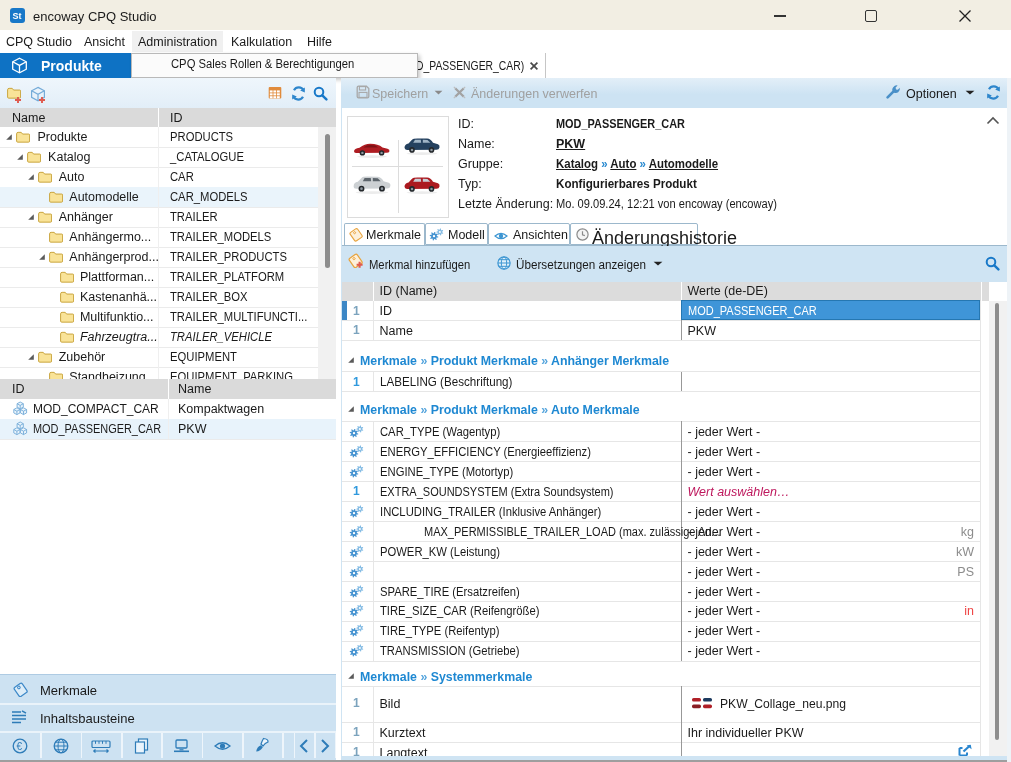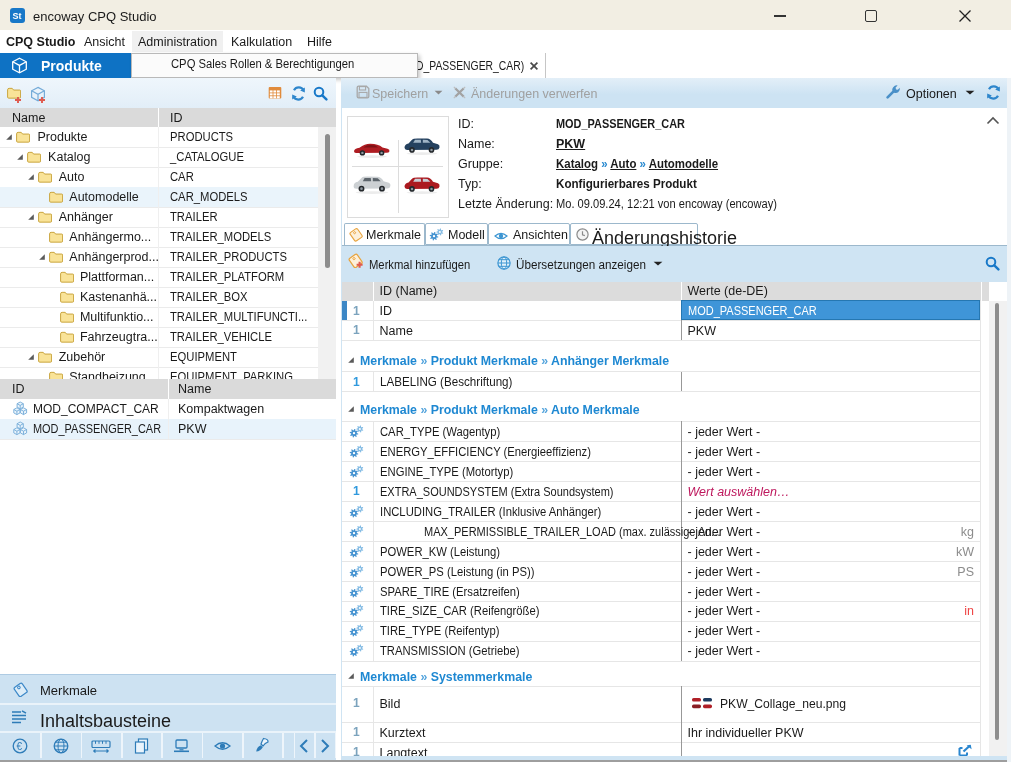--- a/index.html
+++ b/index.html
@@ -10,21 +10,21 @@
 <div class="abs" style="left:10px;top:8px;width:15px;height:15px;background:#1878c8;border-radius:3px;"></div>
 <div class="abs" style="left:12.5px;top:11px;font-size:9px;font-weight:bold;color:#fff;">St</div>
 <div class="abs" style="left:33px;top:8.5px;font-size:13px;">encoway CPQ Studio</div>
 <div class="abs" style="left:774px;top:15px;width:12px;height:1.5px;background:#333;"></div>
 <div class="abs" style="left:865px;top:9.5px;width:10px;height:10px;border:1.3px solid #333;border-radius:2px;"></div>
 <svg class="abs" style="left:958px;top:9px;" width="14" height="14" viewBox="0 0 14 14">
       <path d="M1.5 1.5 L12.5 12.5 M12.5 1.5 L1.5 12.5" stroke="#222" stroke-width="1.3"></path>
     </svg>
 <div class="abs" style="left:0;top:30px;width:1011px;height:23px;background:#fff;"></div>
 <div class="abs" style="left:132px;top:31px;width:91px;height:21px;background:#f0f0f0;"></div>
-<div class="abs" style="left:6px;top:35px;font-size:12.5px;font-weight:bold;">CPQ Studio</div>
+<div class="abs" style="left:6px;top:35px;font-size:12.5px;">CPQ Studio</div>
 <div class="abs" style="left:84px;top:35px;font-size:12.5px;">Ansicht</div>
 <div class="abs" style="left:138px;top:35px;font-size:12.5px;">Administration</div>
 <div class="abs" style="left:231px;top:35px;font-size:12.5px;">Kalkulation</div>
 <div class="abs" style="left:307px;top:35px;font-size:12.5px;">Hilfe</div>
 <div class="abs" style="left:0;top:53px;width:1011px;height:25px;background:#fff;"></div>
 <div class="abs" style="left:400px;top:53px;width:145px;height:25px;background:#fff;border-right:1px solid #c6c6c6;"></div>
 <div class="abs" style="left:416px;top:58.5px;font-size:12.5px;transform:scaleX(0.83);transform-origin:0 0;">D_PASSENGER_CAR)</div>
 <svg class="abs" style="left:529px;top:61px;" width="10" height="10" viewBox="0 0 10 10">
       <path d="M1.6 1.6 L8.4 8.4 M8.4 1.6 L1.6 8.4" stroke="#4a4a4a" stroke-width="1.7"></path>
     </svg>
@@ -155,21 +155,21 @@
 <div class="abs" style="left:79.9px;top:3px;font-size:12.5px;">Kastenanhä...</div>
 <div class="abs" style="left:170px;top:3px;font-size:12.5px;transform:scaleX(0.9);transform-origin:0 0;">TRAILER_BOX</div>
 </div>
 <div class="abs" style="left:0;top:180.0px;width:318px;height:20px;border-bottom:1px solid #ebebeb;">
 <svg class="abs" style="left:60px;top:4px;" width="14" height="12" viewBox="0 0 14 11.5">
           <path d="M0.6 2.6 Q0.6 1.1 2.1 1.1 L5.2 1.1 L6.6 2.8 L12.8 2.8 Q13.6 2.8 13.6 3.8 L13.6 9.8 Q13.6 10.9 12.5 10.9 L1.7 10.9 Q0.6 10.9 0.6 9.8 Z" fill="#f9e398" stroke="#c9a53f" stroke-width="1"></path>
         </svg>
 <div class="abs" style="left:79.9px;top:3px;font-size:12.5px;">Multifunktio...</div>
 <div class="abs" style="left:170px;top:3px;font-size:12.5px;transform:scaleX(0.9);transform-origin:0 0;">TRAILER_MULTIFUNCTI...</div>
 </div>
-<div class="abs" style="left:0;top:200.0px;width:318px;height:20px;border-bottom:1px solid #ebebeb;">
+<div class="abs" style="left:0;top:200.0px;width:318px;height:20px;border-bottom:1px solid #ebebeb;font-style:italic;">
 <svg class="abs" style="left:60px;top:4px;" width="14" height="12" viewBox="0 0 14 11.5">
           <path d="M0.6 2.6 Q0.6 1.1 2.1 1.1 L5.2 1.1 L6.6 2.8 L12.8 2.8 Q13.6 2.8 13.6 3.8 L13.6 9.8 Q13.6 10.9 12.5 10.9 L1.7 10.9 Q0.6 10.9 0.6 9.8 Z" fill="#f9e398" stroke="#c9a53f" stroke-width="1"></path>
         </svg>
 <div class="abs" style="left:79.9px;top:3px;font-size:12.5px;">Fahrzeugtra...</div>
 <div class="abs" style="left:170px;top:3px;font-size:12.5px;transform:scaleX(0.9);transform-origin:0 0;">TRAILER_VEHICLE</div>
 </div>
 <div class="abs" style="left:0;top:220.0px;width:318px;height:20px;border-bottom:1px solid #ebebeb;">
 <svg class="abs" style="left:27px;top:6px;" width="8" height="8" viewBox="0 0 8 8">
           <polygon points="6.8,1.2 6.8,6.8 1.2,6.8" fill="#5a5a5a"></polygon>
         </svg>
@@ -225,21 +225,21 @@
         <circle cx="8" cy="6.1" r="1.3" fill="none" stroke="#3c88c8" stroke-width="1"></circle>
       </g>
     </svg>
 <div class="abs" style="left:40px;top:683px;font-size:13px;">Merkmale</div>
 <div class="abs" style="left:0;top:703px;width:336px;height:1.5px;background:#eaf3fa;"></div>
 <div class="abs" style="left:0;top:704.5px;width:336px;height:26.5px;background:#cde2f2;"></div>
 <svg class="abs" style="left:11px;top:710px;" width="16" height="14" viewBox="0 0 16 14">
       <path d="M1 2 L10 2 M1 5.5 L15 5.5 M1 9 L15 9 M1 12.5 L10 12.5" stroke="#2e7cb8" stroke-width="1.5"></path>
       <path d="M11 0.8 L15 3.2" stroke="#2e7cb8" stroke-width="1.5"></path>
     </svg>
-<div class="abs" style="left:40px;top:710.5px;font-size:18px;">Inhaltsbausteine</div>
+<div class="abs" style="left:40px;top:710.5px;font-size:13px;">Inhaltsbausteine</div>
 <div class="abs" style="left:0;top:731px;width:336px;height:1.5px;background:#eaf3fa;"></div>
 <div class="abs" style="left:0;top:732.5px;width:336px;height:27.5px;background:#cde2f2;"></div>
 <div class="abs" style="left:40.3px;top:732.5px;width:1.5px;height:25px;background:#eef5fb;"></div>
 <div class="abs" style="left:80.7px;top:732.5px;width:1.5px;height:25px;background:#eef5fb;"></div>
 <div class="abs" style="left:121px;top:732.5px;width:1.5px;height:25px;background:#eef5fb;"></div>
 <div class="abs" style="left:161.4px;top:732.5px;width:1.5px;height:25px;background:#eef5fb;"></div>
 <div class="abs" style="left:201.7px;top:732.5px;width:1.5px;height:25px;background:#eef5fb;"></div>
 <div class="abs" style="left:242px;top:732.5px;width:1.5px;height:25px;background:#eef5fb;"></div>
 <div class="abs" style="left:282.4px;top:732.5px;width:1.5px;height:25px;background:#eef5fb;"></div>
 <div class="abs" style="left:293.5px;top:732.5px;width:1.5px;height:25px;background:#eef5fb;"></div>
@@ -551,23 +551,20 @@
     <div class="abs" style="left:940px;top:544.6px;width:34px;text-align:right;color:#8c8c8c;">kW</div>
 <div class="abs" style="left:342px;top:561.0500000000001px;width:638px;height:19.9px;border-bottom:1px solid #e6e6e6;"></div>
     <div class="abs" style="left:373px;top:561.0500000000001px;width:1px;height:19.9px;background:#e6e6e6;"></div>
     <div class="abs" style="left:681px;top:561.0500000000001px;width:1px;height:19.9px;background:#989898;"></div>
     <svg class="abs" style="left:349px;top:564.5500000000001px;" width="15" height="13" viewBox="0 0 15 13">
       <path d="M14.29,5.05 L13.97,5.78 L12.58,5.57 L12.19,5.90 L12.19,7.31 L11.43,7.51 L10.73,6.29 L10.22,6.20 L9.12,7.07 L8.48,6.60 L9.00,5.29 L8.76,4.84 L7.39,4.53 L7.36,3.73 L8.70,3.32 L8.91,2.85 L8.30,1.58 L8.90,1.07 L10.06,1.86 L10.56,1.73 L11.17,0.46 L11.95,0.61 L12.05,2.01 L12.47,2.32 L13.83,2.00 L14.21,2.71 L13.17,3.66 L13.19,4.17 Z" fill="#85bce4"></path>
       <circle cx="10.9" cy="4.0" r="1.0" fill="#fff"></circle>
       <path d="M9.32,8.63 L9.15,9.47 L7.51,9.55 L7.20,10.01 L7.75,11.56 L7.04,12.03 L5.82,10.93 L5.27,11.04 L4.57,12.52 L3.73,12.35 L3.65,10.71 L3.19,10.40 L1.64,10.95 L1.17,10.24 L2.27,9.02 L2.16,8.47 L0.68,7.77 L0.85,6.93 L2.49,6.85 L2.80,6.39 L2.25,4.84 L2.96,4.37 L4.18,5.47 L4.73,5.36 L5.43,3.88 L6.27,4.05 L6.35,5.69 L6.81,6.00 L8.36,5.45 L8.83,6.16 L7.73,7.38 L7.84,7.93 Z" fill="#4593d1"></path>
       <circle cx="5.0" cy="8.2" r="1.15" fill="#fff"></circle>
     </svg>
-    <div class="abs" style="left:379.5px;top:564.5500000000001px;width:300px;height:15.899999999999999px;overflow:hidden;">
-      <div style="transform:scaleX(0.9);transform-origin:0 0;white-space:nowrap;">POWER_PS (Leistung (in PS))</div>
-    </div>
     <div class="abs" style="left:687.5px;top:564.5500000000001px;">- jeder Wert -</div>
     <div class="abs" style="left:940px;top:564.5500000000001px;width:34px;text-align:right;color:#8c8c8c;">PS</div>
 <div class="abs" style="left:342px;top:581.0000000000001px;width:638px;height:19.9px;border-bottom:1px solid #e6e6e6;"></div>
     <div class="abs" style="left:373px;top:581.0000000000001px;width:1px;height:19.9px;background:#e6e6e6;"></div>
     <div class="abs" style="left:681px;top:581.0000000000001px;width:1px;height:19.9px;background:#989898;"></div>
     <svg class="abs" style="left:349px;top:584.5000000000001px;" width="15" height="13" viewBox="0 0 15 13">
       <path d="M14.29,5.05 L13.97,5.78 L12.58,5.57 L12.19,5.90 L12.19,7.31 L11.43,7.51 L10.73,6.29 L10.22,6.20 L9.12,7.07 L8.48,6.60 L9.00,5.29 L8.76,4.84 L7.39,4.53 L7.36,3.73 L8.70,3.32 L8.91,2.85 L8.30,1.58 L8.90,1.07 L10.06,1.86 L10.56,1.73 L11.17,0.46 L11.95,0.61 L12.05,2.01 L12.47,2.32 L13.83,2.00 L14.21,2.71 L13.17,3.66 L13.19,4.17 Z" fill="#85bce4"></path>
       <circle cx="10.9" cy="4.0" r="1.0" fill="#fff"></circle>
       <path d="M9.32,8.63 L9.15,9.47 L7.51,9.55 L7.20,10.01 L7.75,11.56 L7.04,12.03 L5.82,10.93 L5.27,11.04 L4.57,12.52 L3.73,12.35 L3.65,10.71 L3.19,10.40 L1.64,10.95 L1.17,10.24 L2.27,9.02 L2.16,8.47 L0.68,7.77 L0.85,6.93 L2.49,6.85 L2.80,6.39 L2.25,4.84 L2.96,4.37 L4.18,5.47 L4.73,5.36 L5.43,3.88 L6.27,4.05 L6.35,5.69 L6.81,6.00 L8.36,5.45 L8.83,6.16 L7.73,7.38 L7.84,7.93 Z" fill="#4593d1"></path>
       <circle cx="5.0" cy="8.2" r="1.15" fill="#fff"></circle>

